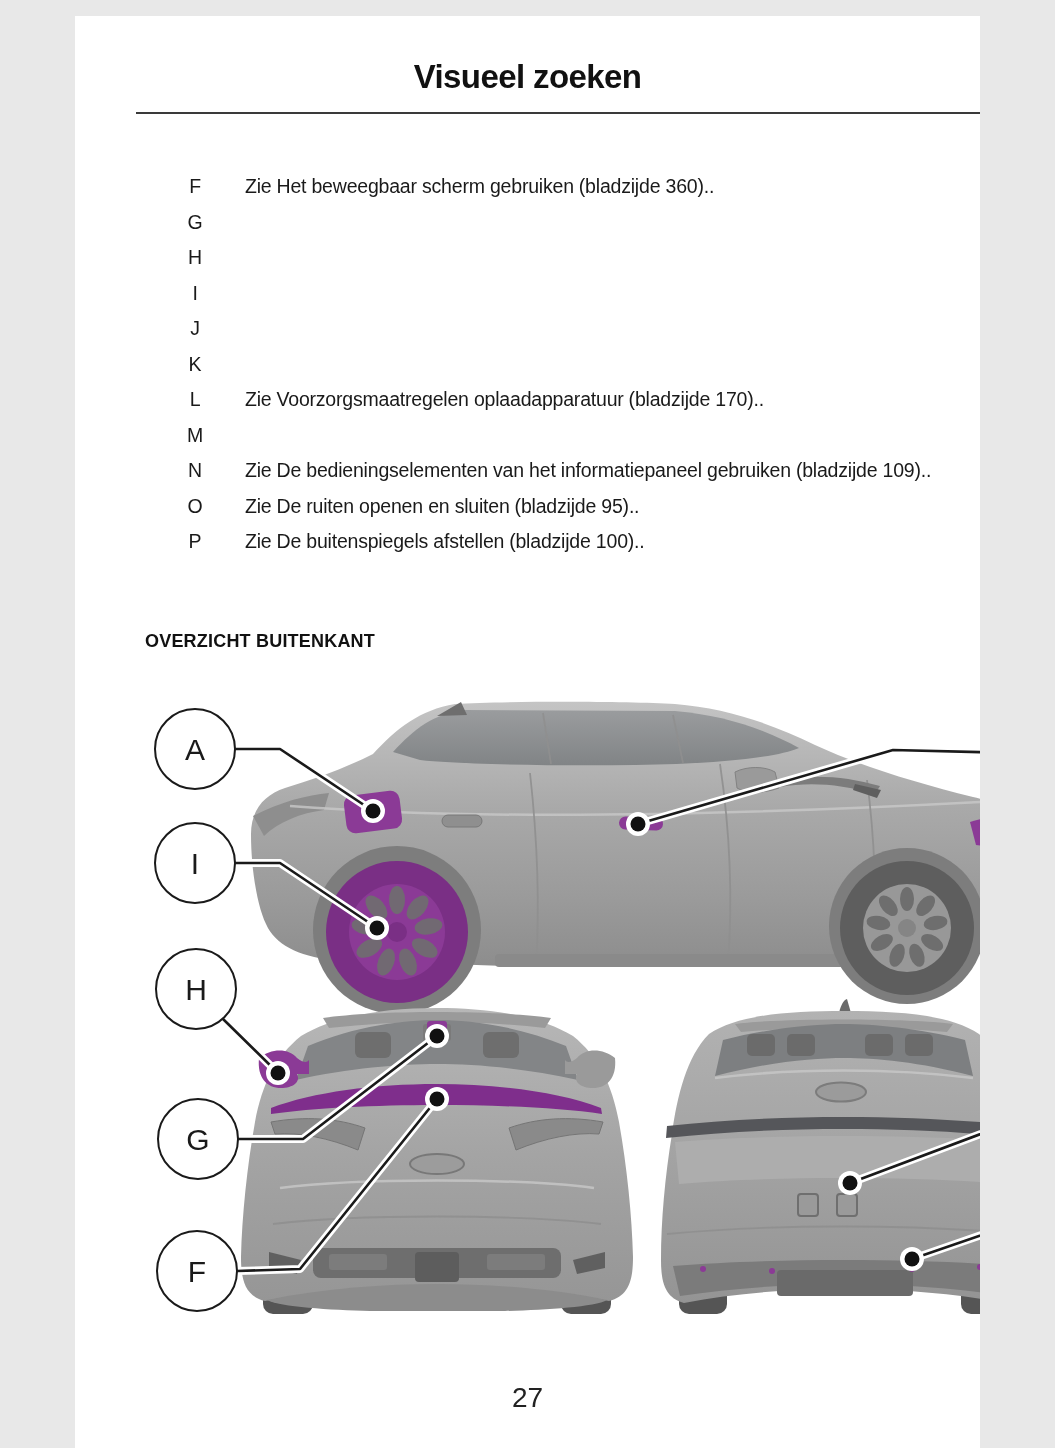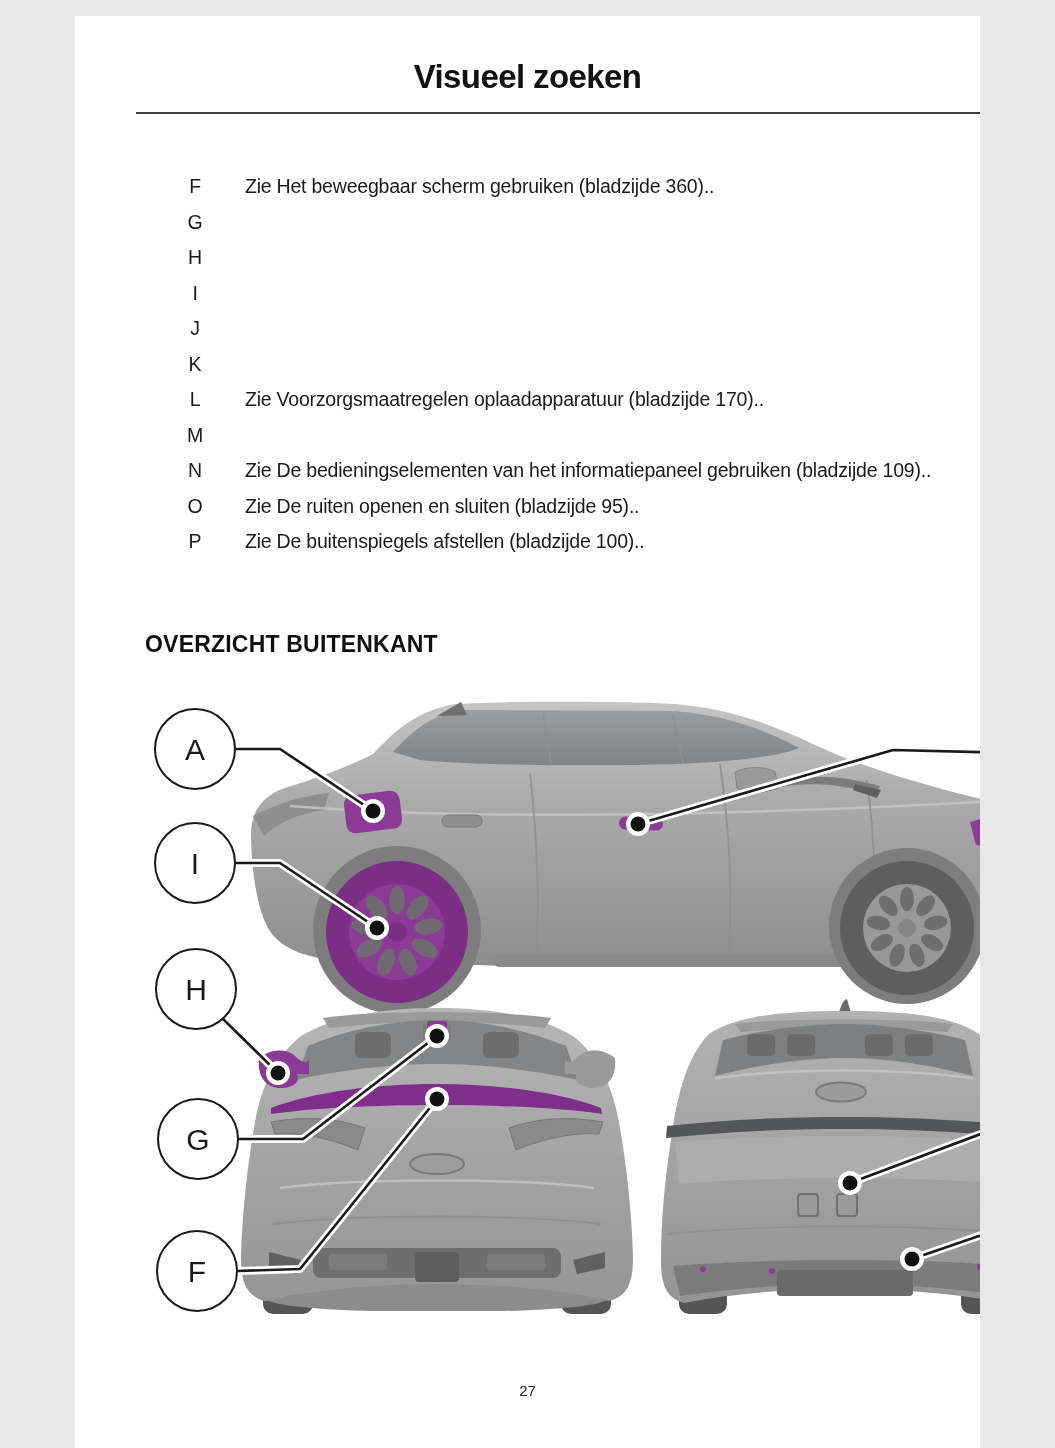--- a/index.html
+++ b/index.html
@@ -13,24 +13,24 @@
     font-size:33px;font-weight:700;letter-spacing:-0.6px;color:#111;
   }
   .title-rule{position:absolute;top:96px;left:61px;width:932px;border-top:2px solid #3a3a3a;height:0;}
   .ref-list{position:absolute;top:153px;left:0;margin:0;padding:0;list-style:none;}
   .ref-row{display:flex;line-height:35.5px;font-size:19.5px;letter-spacing:-0.2px;}
   .ref-letter{display:inline-block;width:40px;margin-left:100px;text-align:center;flex:0 0 auto;}
   .ref-text{display:inline-block;margin-left:30px;width:805px;}
   .ref-title{font-weight:400;margin:0 5px;}
   .section-heading{
     position:absolute;top:615px;left:70px;margin:0;
-    font-size:23px;font-weight:700;letter-spacing:0.2px;color:#111;
+    font-size:18px;font-weight:700;letter-spacing:0.2px;color:#111;
   }
   .diagram-svg{position:absolute;top:0;left:0;}
-  .page-number{position:absolute;top:1366px;left:0;width:100%;text-align:center;font-size:15px;color:#222;}
+  .page-number{position:absolute;top:1366px;left:0;width:100%;text-align:center;font-size:28px;color:#222;}
   .leader-casing{fill:none;stroke:#ffffff;stroke-width:8;stroke-linejoin:round;stroke-linecap:round;}
   .leader{fill:none;stroke:#1a1a1a;stroke-width:2.6;stroke-linejoin:round;stroke-linecap:round;}
   .dot-outer{fill:#ffffff;}
   .dot-inner{fill:#111111;}
   .callout-circle{fill:#ffffff;stroke:#1a1a1a;stroke-width:2;}
   .callout-letter{font-family:"Liberation Sans",sans-serif;font-size:30px;fill:#1a1a1a;text-anchor:middle;}
   .body-line{fill:none;stroke:#8f8f8f;stroke-width:1.8;opacity:.9;}
   .hi-line{fill:none;stroke:#c8c8c8;stroke-width:2.5;opacity:.8;}
 </style>
 </head>

